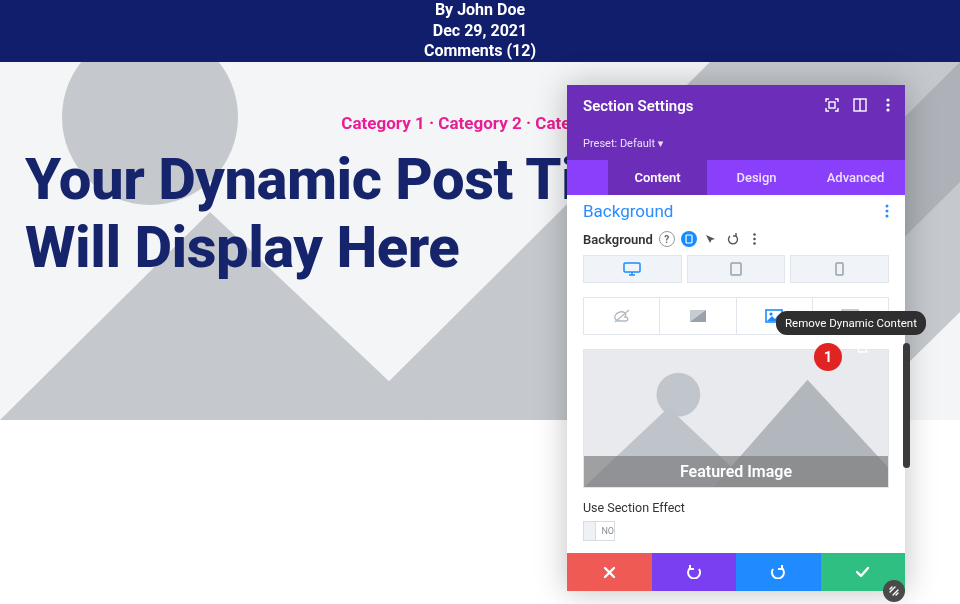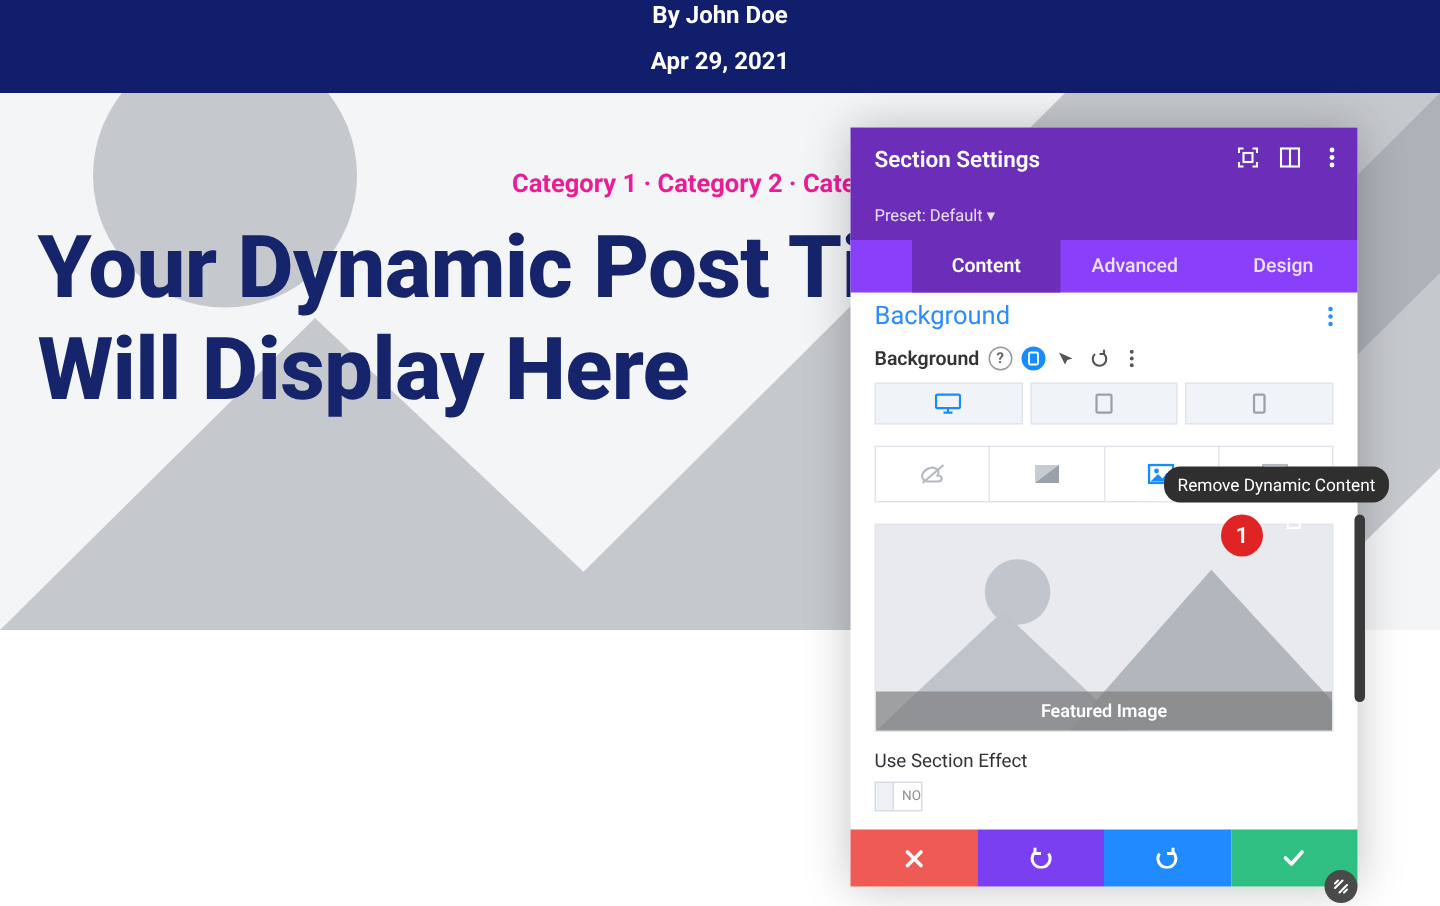--- a/index.html
+++ b/index.html
@@ -34,21 +34,21 @@
   .device-row { display:flex; gap:5px; margin-bottom:14px; }
   .device-btn { flex:1; height:28px; background:#f0f3f7; border:1px solid #e1e6ec; display:flex; align-items:center; justify-content:center; cursor:pointer; }
   .device-btn.active svg rect, .device-btn.active svg line { stroke:#188cff; }
   .type-row { display:flex; border:1px solid #e1e6ec; margin-bottom:14px; }
   .type-btn { flex:1; height:36px; display:flex; align-items:center; justify-content:center; cursor:pointer; border-right:1px solid #e1e6ec; }
   .type-btn:last-child { border-right:none; }
   .type-btn.active svg * { stroke:#188cff; fill:none; }
   .type-btn.active .fillable { fill:#188cff; stroke:none; }
   .preview { position:relative; border:1px solid #e1e6ec; margin-bottom:12px; }
   .preview svg { display:block; width:100%; }
-  .preview-caption { position:absolute; left:0; right:0; bottom:0; background:rgba(120,120,120,0.65); color:#fff; text-align:center; font-size:12px; font-weight:600; padding:6px 0; }
+  .preview-caption { position:absolute; left:0; right:0; bottom:0; background:rgba(120,120,120,0.65); color:#fff; text-align:center; font-size:16px; font-weight:600; padding:6px 0; }
   .parallax-label { font-size:12.5px; color:#333; margin-bottom:6px; }
   .toggle { width:32px; height:20px; border:1px solid #d8dde3; background:#fff; position:relative; font-size:9px; color:#8a8f96; display:flex; align-items:center; }
   .toggle .knob { width:20px; height:100%; background:#eef1f5; border-right:1px solid #d8dde3; }
   .toggle .txt { padding-left:5px; }
   .panel-footer { display:flex; height:38px; margin-top:12px; }
   .pf-btn { flex:1; display:flex; align-items:center; justify-content:center; color:#fff; cursor:pointer; }
   .pf-close { background:#ef5a55; }
   .pf-undo { background:#7a3ff0; }
   .pf-redo { background:#1f8bff; }
   .pf-ok  { background:#2fbf82; }
@@ -58,21 +58,22 @@
   .marker { position:absolute; width:28px; height:28px; border-radius:50%; background:#e02424; color:#fff; display:flex; align-items:center; justify-content:center; font-weight:600; font-size:15px; }
   .trash-ic { position:absolute; color:#fff; }
   
   .resize { position:absolute; right:55px; top:580px; width:22px; height:22px; border-radius:50%; background:#4a4a4a; color:#fff; display:flex; align-items:center; justify-content:center; cursor:pointer; }
 </style>
 </head>
 <body>
 
 <div class="topbar">
   <span>By John Doe</span>
-  <span>Apr 29, 2021</span>
+  <span>Dec 29, 2021</span>
+  <span>Comments (12)</span>
 </div>
 
 <div class="hero">
   <svg class="bg" width="960" height="358">
     <rect width="960" height="358" fill="#f4f5f7"></rect>
     <circle cx="150" cy="55" r="88" fill="#c5c8cd"></circle>
     <polygon points="350,358 710,0 960,0 960,250 850,358" fill="#c5c8cd"></polygon>
     <polygon points="600,358 960,0 960,120 720,358" fill="#aeb2b8"></polygon>
     <polygon points="0,358 210,150 430,358" fill="#c5c8cd"></polygon>
   </svg>
@@ -101,22 +102,22 @@
         <svg width="4" height="14">
             <circle cx="2" cy="2" r="1.6" fill="#fff"></circle>
             <circle cx="2" cy="7" r="1.6" fill="#fff"></circle>
             <circle cx="2" cy="12" r="1.6" fill="#fff"></circle>
           </svg>
       </span>
     </div>
   </div>
   <div class="tabs">
     <div class="tab active">Content</div>
+    <div class="tab inactive">Design</div>
     <div class="tab inactive">Advanced</div>
-    <div class="tab inactive">Design</div>
   </div>
 
   <div class="panel-body">
     <div class="section-label">
       <span>Background</span>
       <span class="section-kebab">
         <svg width="4" height="14">
             <circle cx="2" cy="2" r="1.5" fill="#2a8cff"></circle>
             <circle cx="2" cy="7" r="1.5" fill="#2a8cff"></circle>
             <circle cx="2" cy="12" r="1.5" fill="#2a8cff"></circle>

